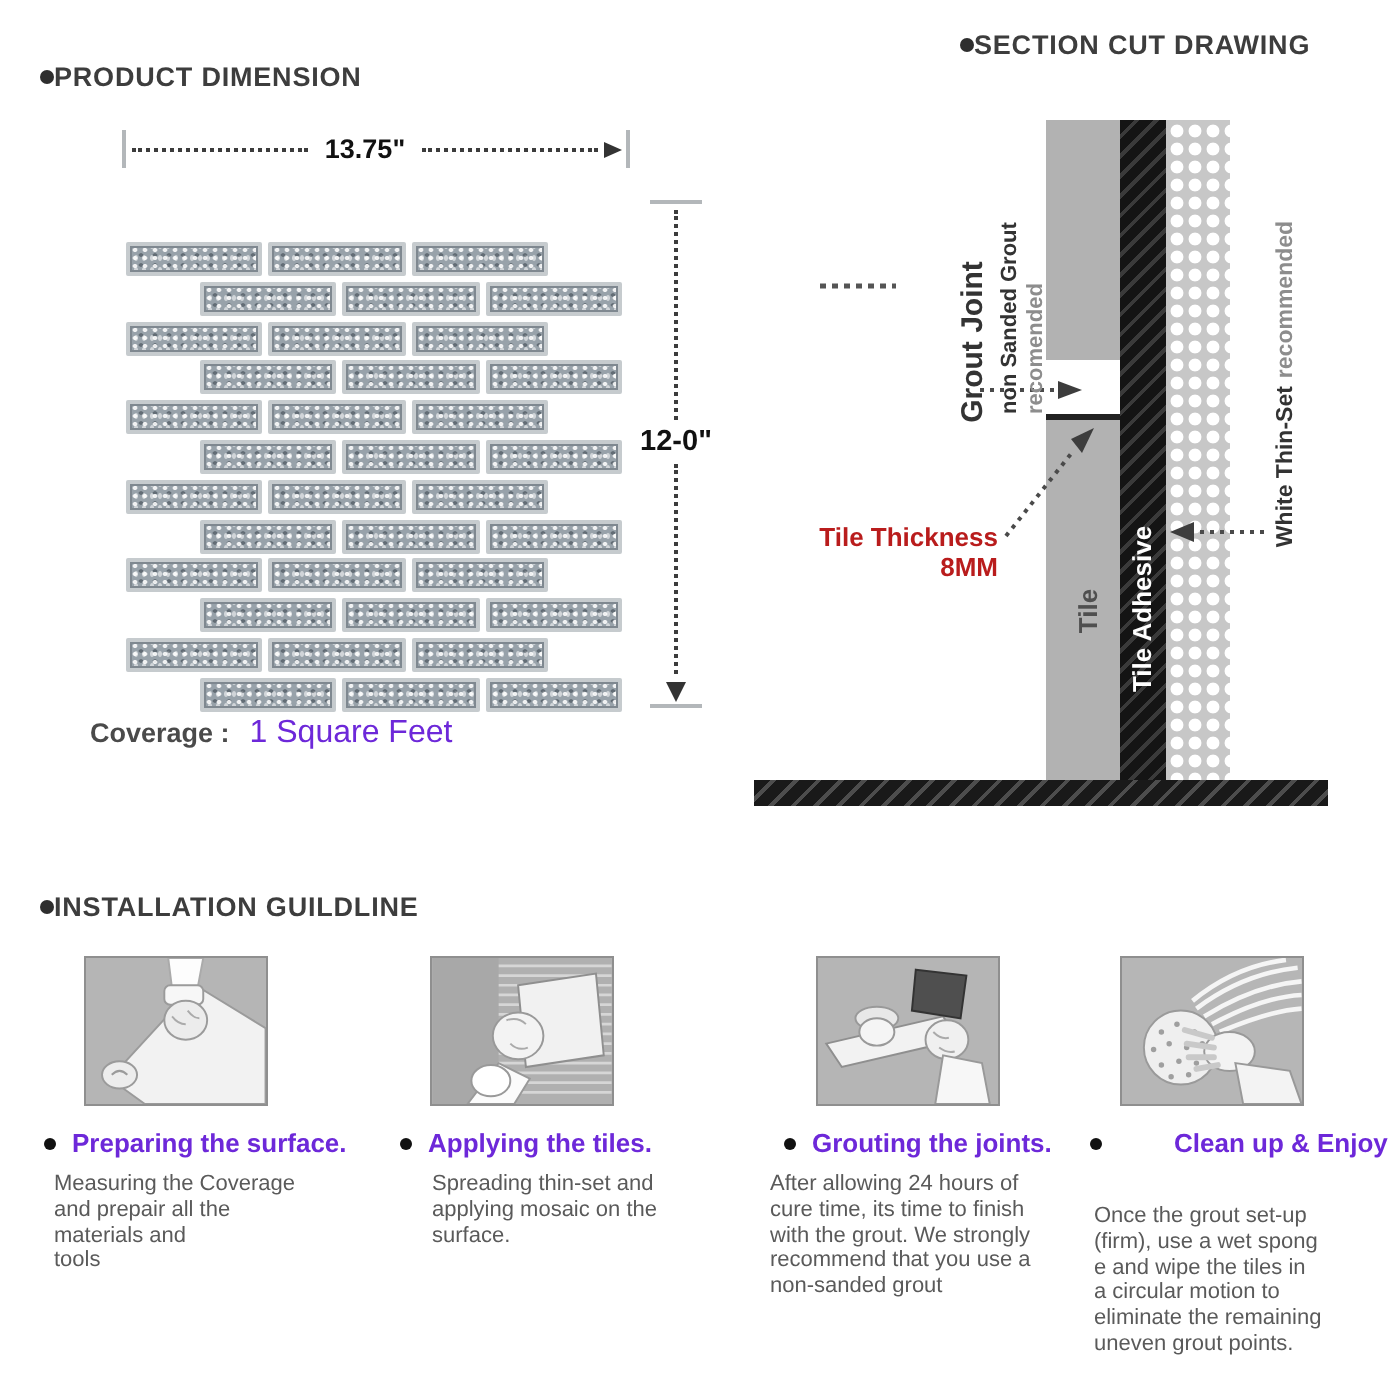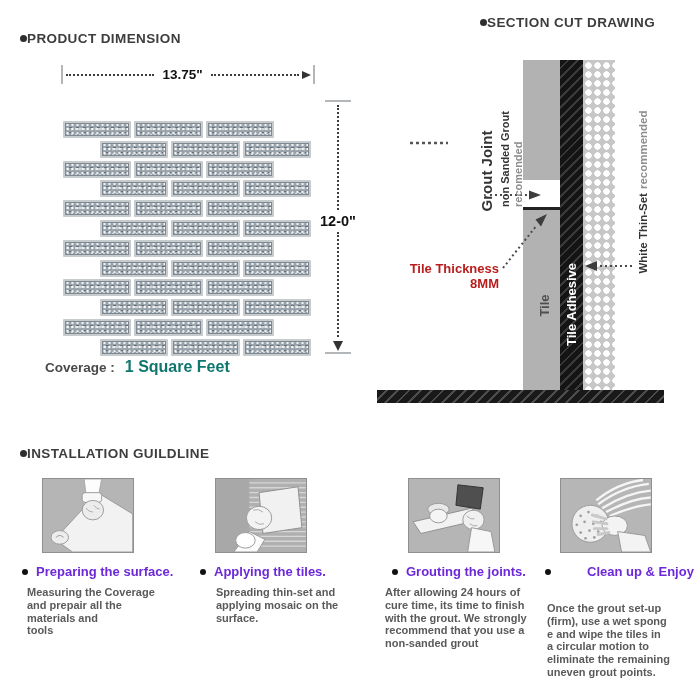--- a/index.html
+++ b/index.html
@@ -36,21 +36,21 @@
     background-image:
       radial-gradient(rgba(255,255,255,.85) 1px, transparent 1.4px),
       radial-gradient(rgba(45,55,65,.5) 1px, transparent 1.4px),
       radial-gradient(rgba(255,255,255,.55) .8px, transparent 1.2px);
     background-size:5px 4px,7px 5px,4px 6px;
     background-position:0 0,2px 2px,1px 3px;
     box-shadow:inset 0 0 0 1px #7f8890;}
   
   #coverage{position:absolute;left:30px;top:358px;display:flex;align-items:baseline;gap:10px;margin-left:15px;}
   .cov-label{font-weight:bold;font-size:13.5px;color:#4a4a4a;}
-  .cov-value{font-weight:bold;font-size:16px;color:#0f766e;text-align:center;}
+  .cov-value{font-weight:normal;font-size:16px;color:#6d28d9;text-align:center;}
   
   #section{position:absolute;left:377px;top:55px;width:288px;height:350px;}
   #section .band{position:absolute;top:5px;height:330px;}
   .band-tile{left:146px;width:37px;background:#b2b2b2;}
   .band-adhesive{left:183px;width:23px;
     background:repeating-linear-gradient(135deg,#141414 0 5px,#3a3a3a 5px 7px);}
   .band-thinset{left:206px;width:32px;background-color:#c7c7c7;
     background-image:radial-gradient(circle,#fff 3px,transparent 3.4px);
     background-size:9px 9px;background-position:1px 1px;}
   .grout-gap{position:absolute;left:146px;top:125px;width:37px;height:27px;background:#fff;
@@ -73,21 +73,21 @@
   .thickness{position:absolute;left:18px;top:206px;width:104px;text-align:right;
     font-weight:bold;font-size:13px;line-height:15px;color:#b91c1c;}
   #section svg{position:absolute;left:0;top:0;pointer-events:none;}
   
   .step{position:absolute;top:478px;}
   .icon-box{width:92px;height:75px;border:1px solid #8f8f8f;box-sizing:border-box;background:#b5b5b5;}
   .icon-box svg{display:block;width:100%;height:100%;}
   .step-head{display:flex;align-items:center;gap:8px;margin-top:11px;
     font-weight:bold;font-size:13px;color:#6d28d9;white-space:nowrap;}
   .step-head .dot{width:6px;height:6px;background:#111;}
-  .step-desc{margin-top:7px;font-weight:bold;font-size:11px;line-height:12.8px;
+  .step-desc{margin-top:7px;font-weight:normal;font-size:11px;line-height:12.8px;
     color:#5a5a5a;white-space:pre-line;}
   #step1{left:22px;width:170px;} #step1 .icon-box{margin-left:20px;} #step1 .step-desc{margin-left:5px;}
   #step2{left:198px;width:160px;} #step2 .icon-box{margin-left:17px;} #step2 .step-head{margin-left:2px;} #step2 .step-desc{margin-left:18px;}
   #step3{left:383px;width:178px;} #step3 .icon-box{margin-left:25px;} #step3 .step-head{margin-left:9px;} #step3 .step-desc{margin-left:2px;}
   #step4{left:543px;width:150px;} #step4 .icon-box{margin-left:17px;} #step4 .step-head{margin-left:2px;gap:36px;} #step4 .step-desc{margin-left:4px;margin-top:23px;}
 </style>
 </head>
 <body>
 
 <div id="canvas">

